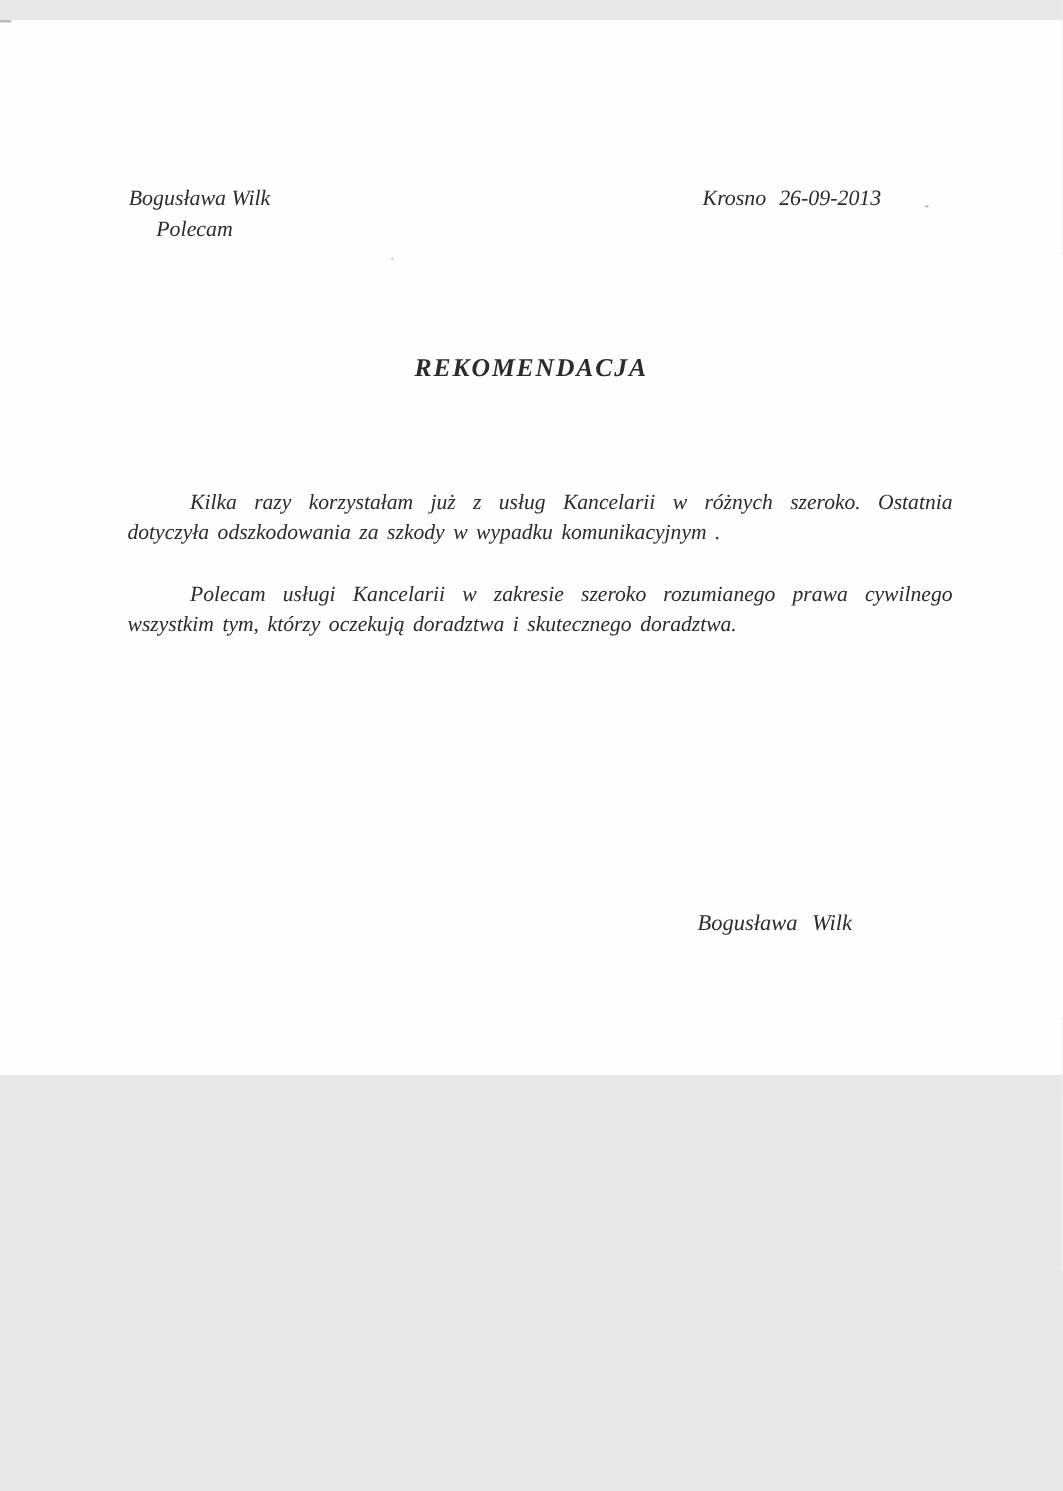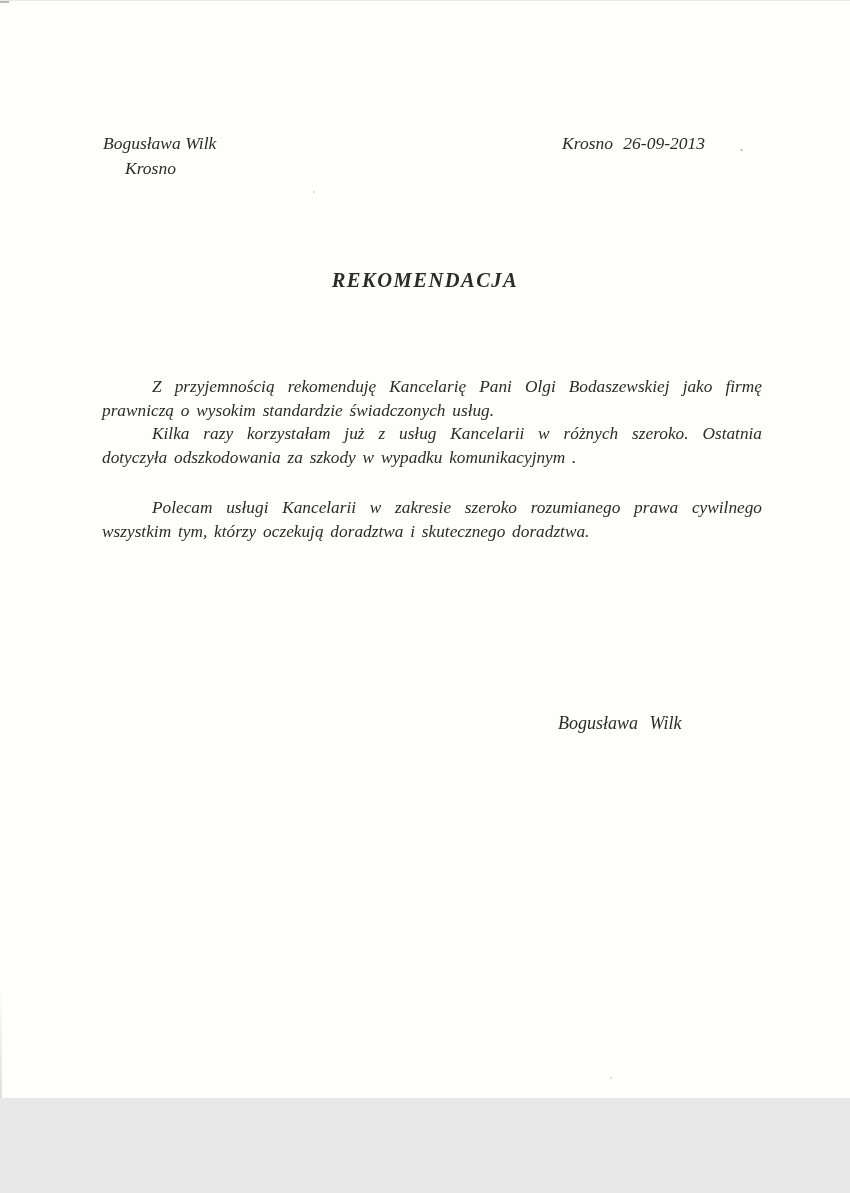--- a/index.html
+++ b/index.html
@@ -4,22 +4,22 @@
 <title>Rekomendacja</title>
 <style>
   html, body {
     margin: 0;
     padding: 0;
     background: #e8e8e8;
   }
   .page {
     position: relative;
     width: 850px;
-    height: 1097px;
-    margin: 1px auto;
+    height: 844px;
+    margin: 16px auto;
     background: #fefefd;
     overflow: hidden;
     color: #2b2b28;
     font-family: "Liberation Serif", "DejaVu Serif", serif;
     font-style: italic;
   }
   
   .scan-edge-left {
     position: absolute;
     left: 0; top; top: 0;
@@ -110,28 +110,27 @@
   <div class="scan-edge-left"></div>
   <div class="speck speck-a"></div>
   <div class="speck speck-b"></div>
   <div class="speck speck-c"></div>
   <div class="speck speck-d"></div>
   <div class="speck speck-e"></div>
 
   <div class="letterhead">
     <div>
       <div class="sender-name">Bogusława Wilk</div>
-      <div class="sender-city">Krosno</div>
+      <div class="sender-city">Polecam</div>
     </div>
     <div class="dateline">Krosno 26-09-2013</div>
   </div>
 
   <div class="doc-title">REKOMENDACJA</div>
 
   <div class="letter-body">
-    <p>Z przyjemnością rekomenduję Kancelarię Pani Olgi Bodaszewskiej jako firmę prawniczą o wysokim standardzie świadczonych usług.</p>
     <p>Kilka razy korzystałam już z usług Kancelarii w różnych szeroko. Ostatnia dotyczyła odszkodowania za szkody w wypadku komunikacyjnym .</p>
     <p class="spaced-before">Polecam usługi Kancelarii w zakresie szeroko rozumianego prawa cywilnego wszystkim tym, którzy oczekują doradztwa i skutecznego doradztwa.</p>
   </div>
 
   <div class="signature">Bogusława Wilk</div>
 
 </div>
 
 </body></html>

